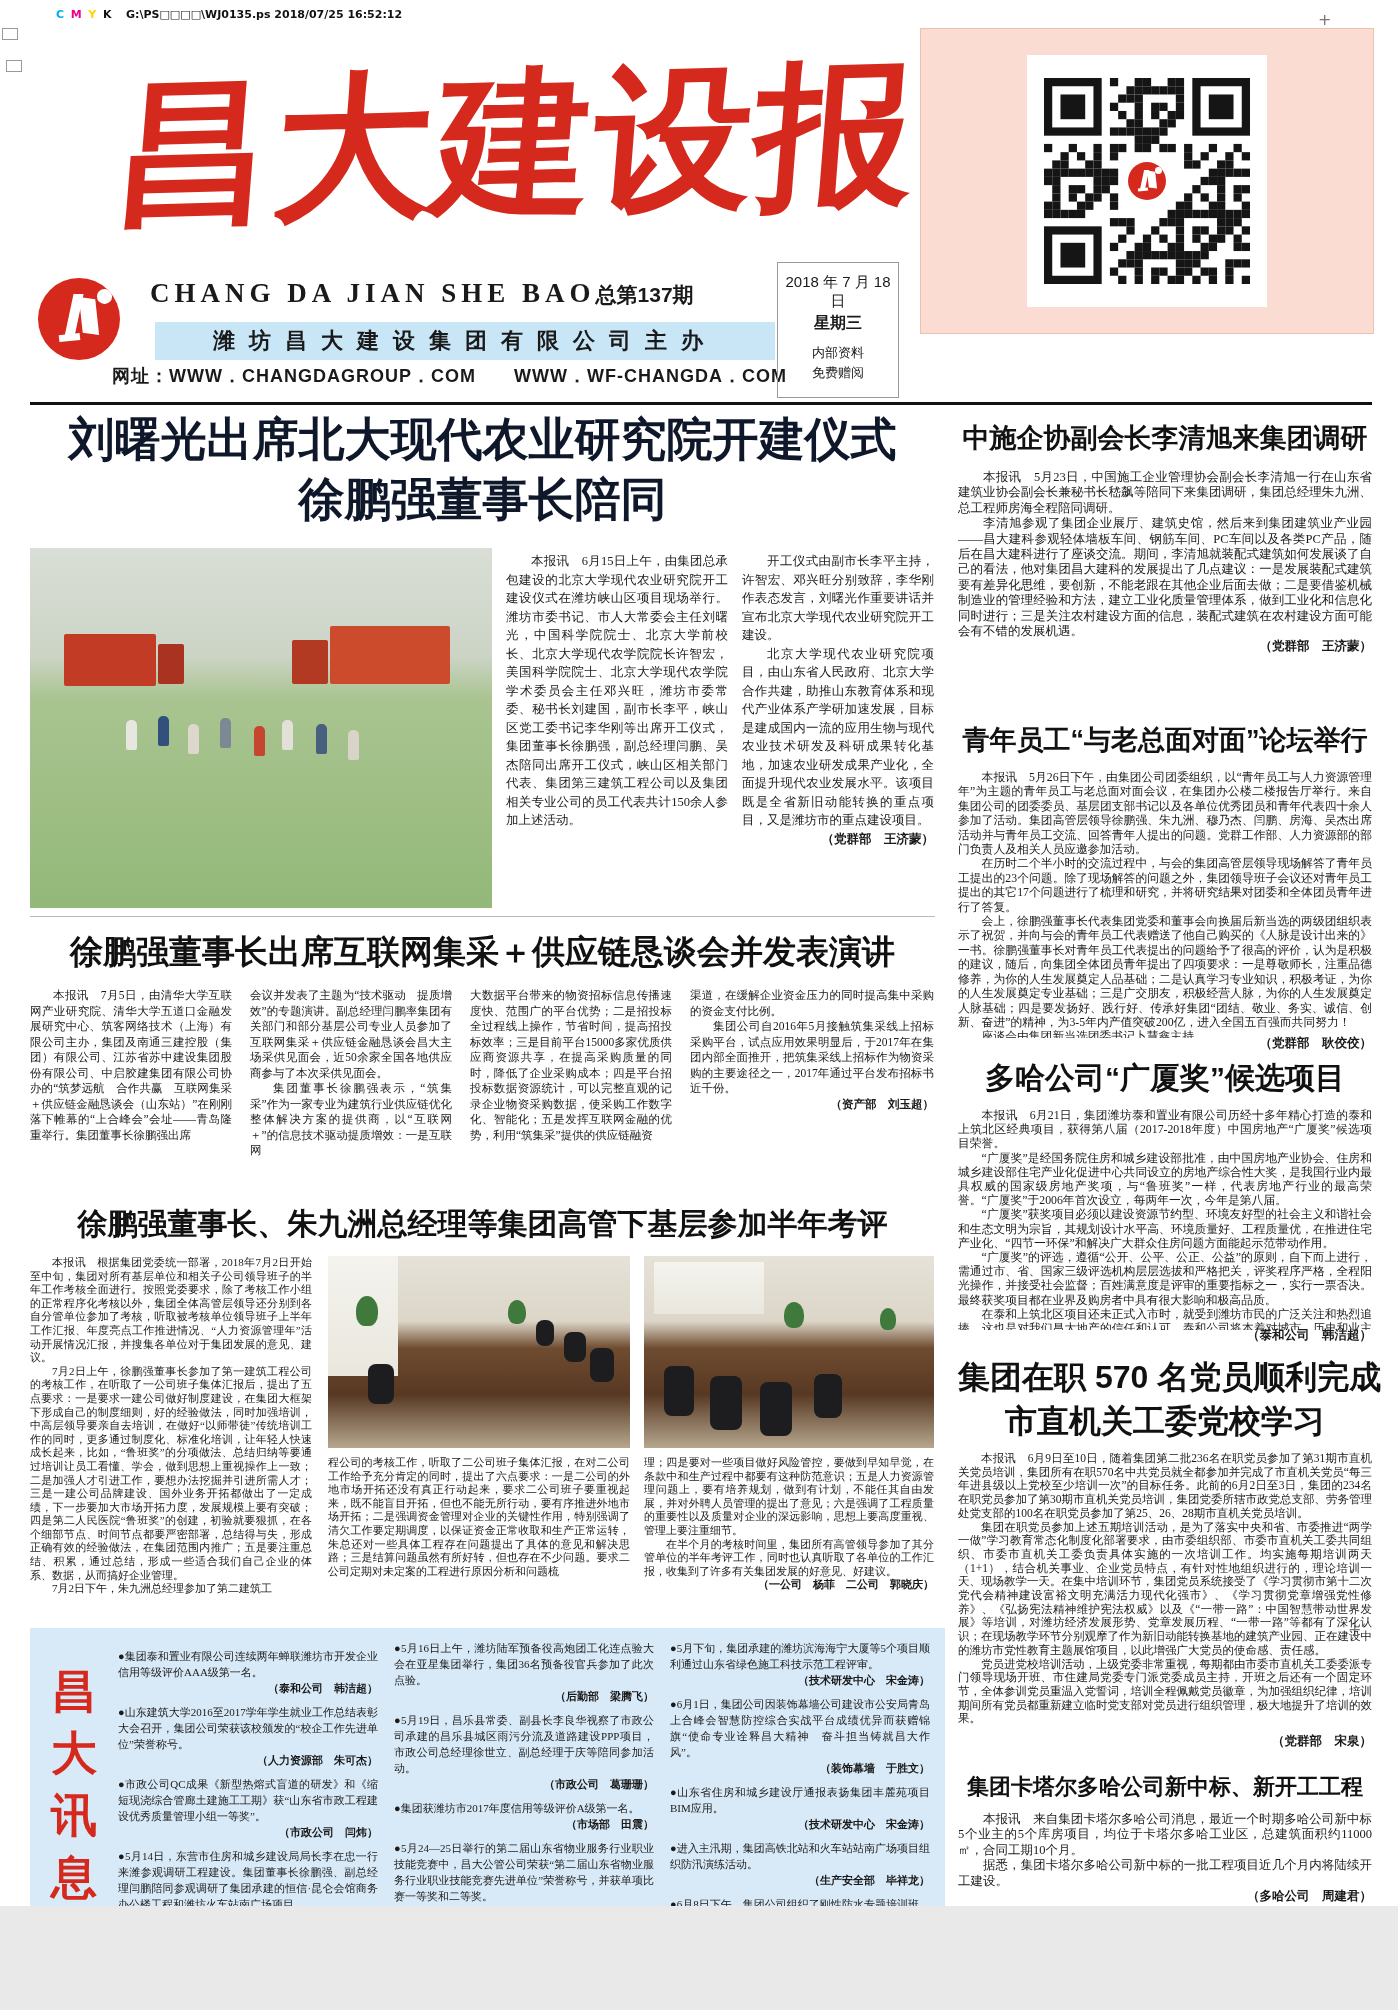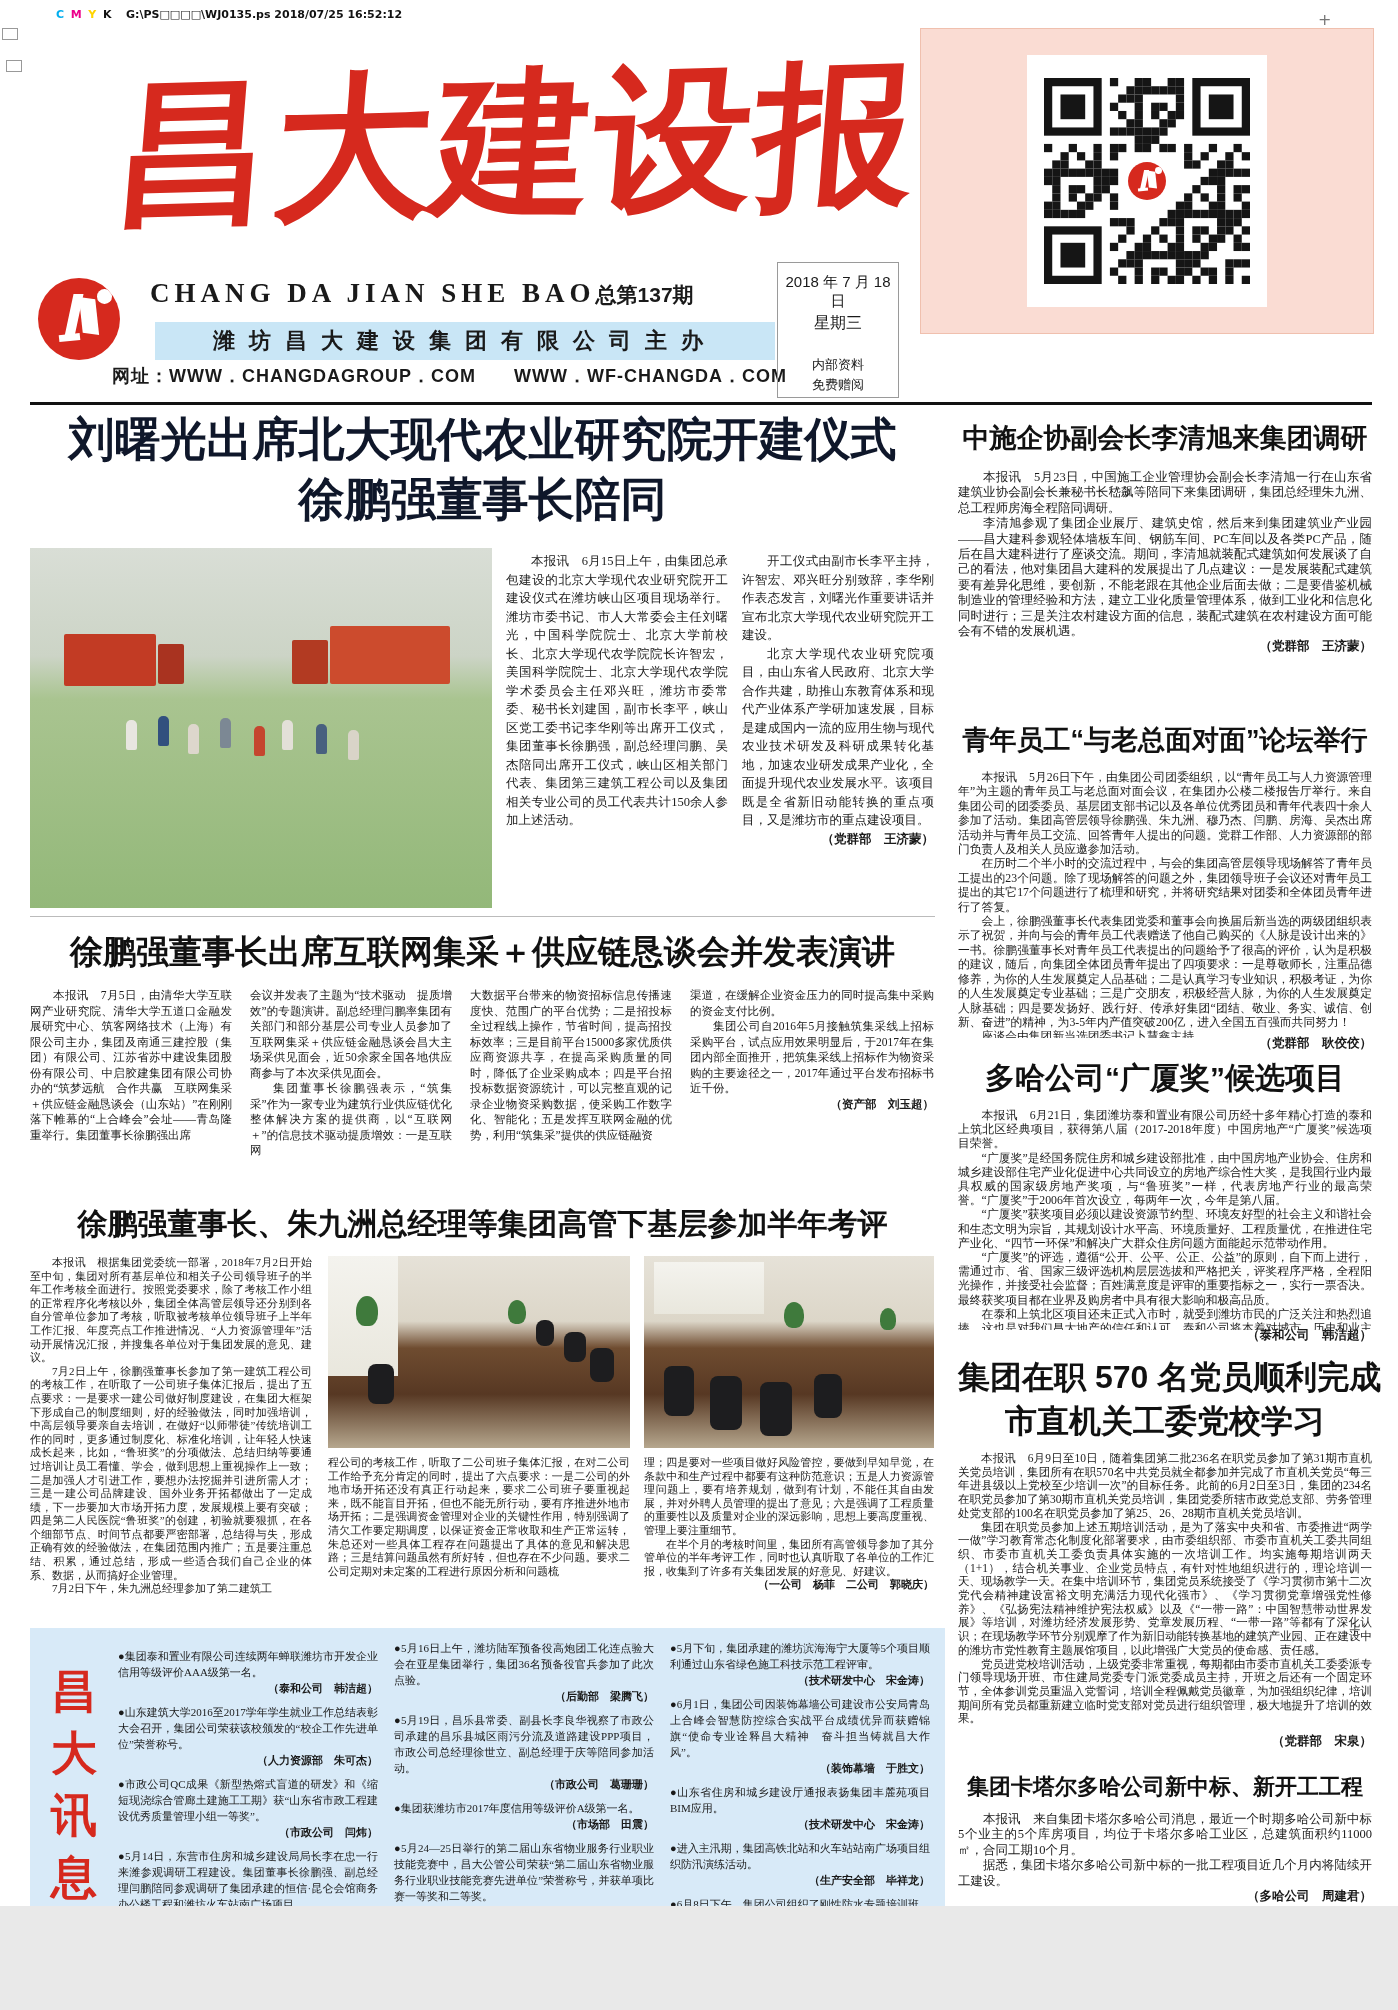--- a/index.html
+++ b/index.html
@@ -24,22 +24,22 @@
   
   .logo{border-radius:50%;background:#d6291e;position:relative;overflow:hidden;}
   .logo .b1{position:absolute;background:#fff;width:12%;height:52%;left:38%;top:20%;transform:skewX(-12deg);}
   .logo .b2{position:absolute;background:#fff;width:26%;height:8%;left:26%;top:68%;transform:rotate(-6deg);}
   .logo .b3{position:absolute;background:#fff;width:20%;height:44%;left:52%;top:24%;transform:skewX(14deg) rotate(8deg);}
   .logo .dot{position:absolute;background:#fff;border-radius:50%;width:18%;height:18%;right:10%;top:14%;}
   
   #datebox{left:777px;top:262px;width:120px;height:134px;border:1px solid #9a9a9a;
            font-family:"Liberation Sans",sans-serif;text-align:center;}
   #datebox .d1{font-size:15px;margin-top:10px;}
-  #datebox .d2{font-size:16px;font-weight:normal;margin-top:2px;}
-  #datebox .d3{font-size:13px;margin-top:22px;}
+  #datebox .d2{font-size:16px;font-weight:bold;margin-top:2px;}
+  #datebox .d3{font-size:13px;margin-top:10px;}
   #datebox .d4{font-size:13px;margin-top:2px;}
   
   #qrpanel{left:920px;top:28px;width:452px;height:304px;background:#fadcd3;border:1px solid #f0c0ae;}
   #qrwhite{position:absolute;left:106px;top:26px;width:240px;height:252px;background:#fff;display:flex;align-items:center;justify-content:center;}
   #qrlogo{position:absolute;width:46px;height:46px;border-radius:8px;background:#fff;display:flex;align-items:center;justify-content:center;}
   
   .hrule{background:#111;}
   
   .hl-red{font-family:"Liberation Sans",sans-serif;font-weight:900;color:#0f172a;text-align:center;line-height:1.2;}
   .hl-blk{font-family:"Liberation Sans",sans-serif;font-weight:900;color:#111;text-align:center;white-space:nowrap;}

